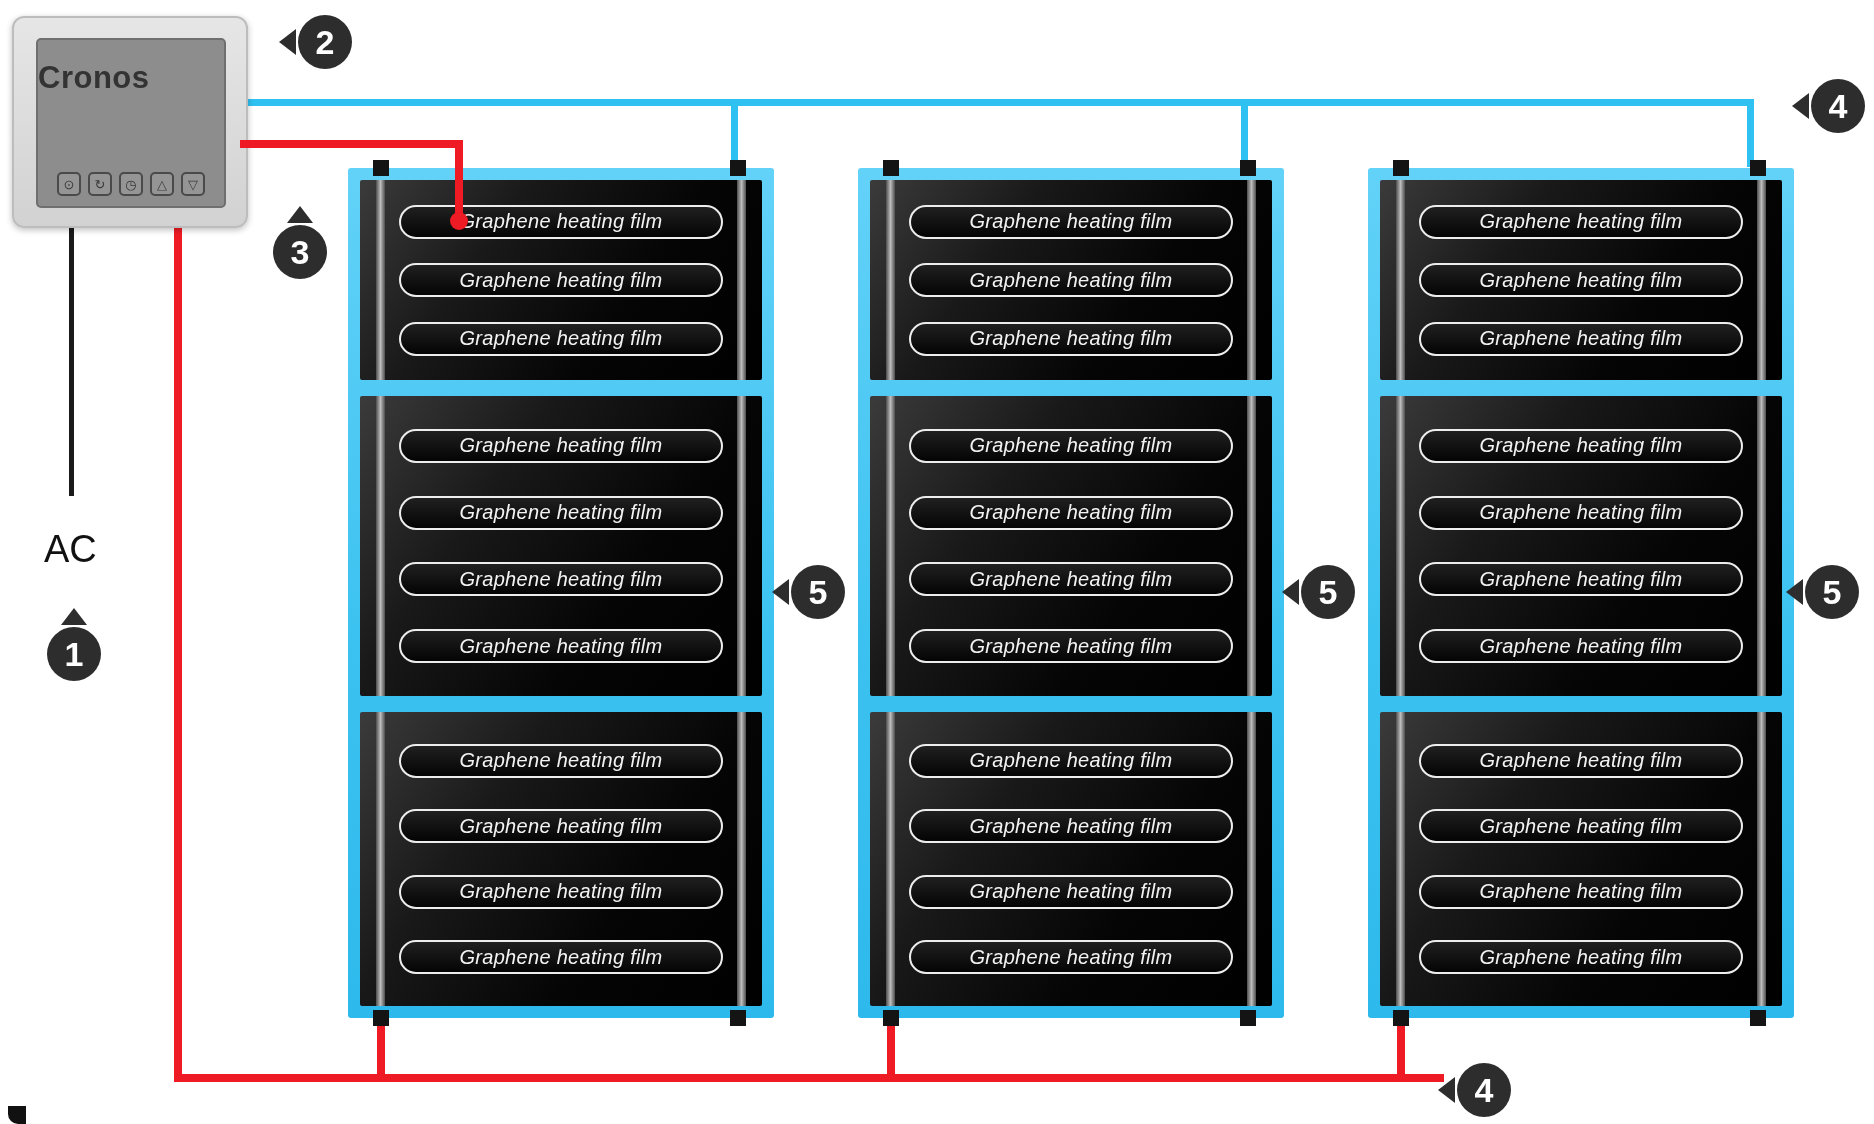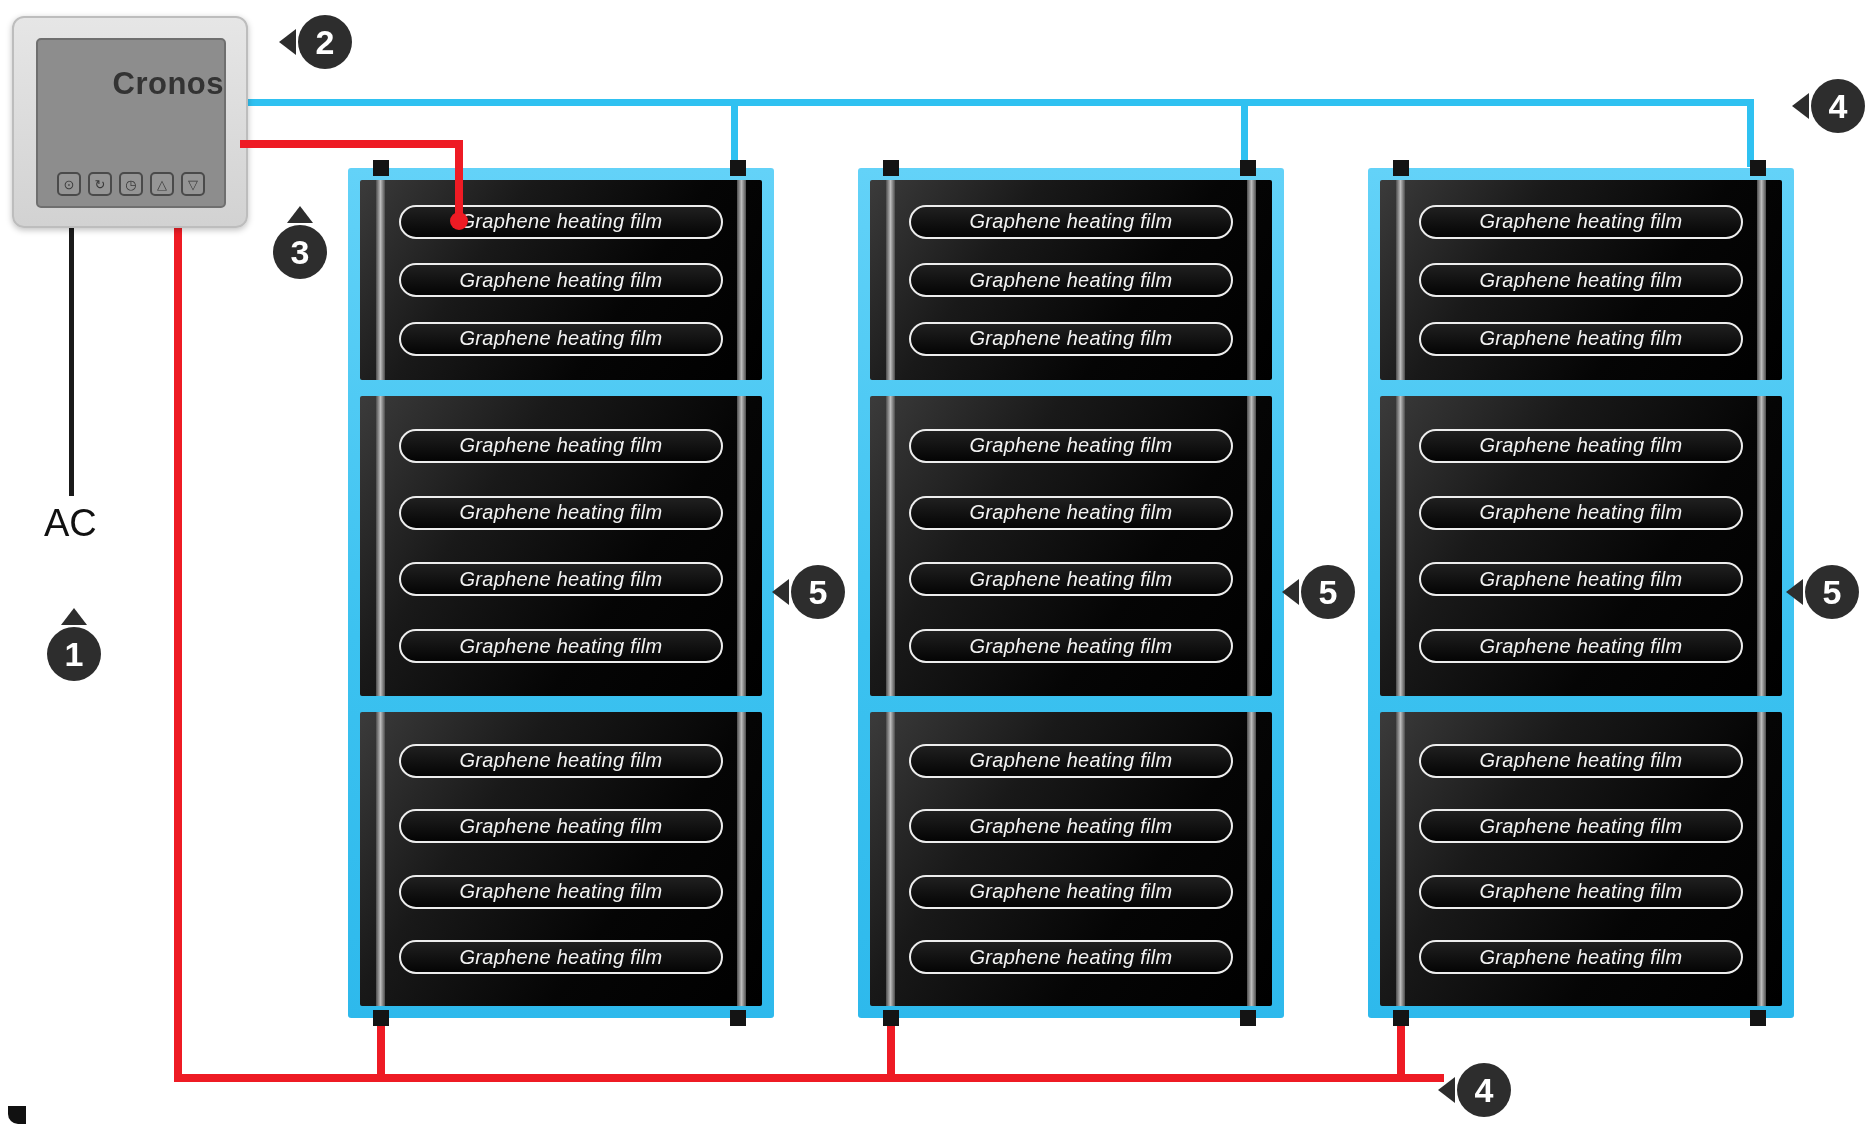--- a/index.html
+++ b/index.html
@@ -52,36 +52,36 @@
     position:absolute;left:12px;top:16px;width:236px;height:212px;box-sizing:border-box;
     background:linear-gradient(180deg,#e6e6e6,#d2d2d2);
     border:2px solid #bdbdbd;border-radius:12px;z-index:20;
     box-shadow:0 2px 6px rgba(0,0,0,.25);
   }
   .device-screen{
     position:absolute;left:22px;top:20px;width:190px;height:170px;box-sizing:border-box;
     background:#8d8d8d;border:2px solid #6f6f6f;border-radius:5px;
   }
   .brand{
-    margin-top:26px;text-align:right;font-weight:bold;font-size:31px;color:#333333;
+    margin-top:20px;text-align:left;font-weight:bold;font-size:31px;color:#333333;
     letter-spacing:.5px;
   }
   .btn-row{
     position:absolute;left:0;right:0;bottom:10px;
     display:flex;justify-content:center;gap:7px;
   }
   .dev-btn{
     width:24px;height:24px;box-sizing:border-box;border:2px solid #4a4a4a;border-radius:5px;
     display:flex;align-items:center;justify-content:center;
     font-size:13px;color:#3a3a3a;background:rgba(255,255,255,.08);
   }
 
   
   .ac-label{
-    position:absolute;left:44px;top:502px;font-size:38px;color:#111;z-index:3;
+    position:absolute;left:44px;top:528px;font-size:38px;color:#111;z-index:3;
   }
 
   
   .callout{position:absolute;display:flex;align-items:center;gap:2px;z-index:40;}
   .callout.up{flex-direction:column;}
   .disc{
     width:54px;height:54px;border-radius:50%;background:#2d2d2d;
     color:#ffffff;font-weight:bold;font-size:34px;
     display:flex;align-items:center;justify-content:center;
   }

